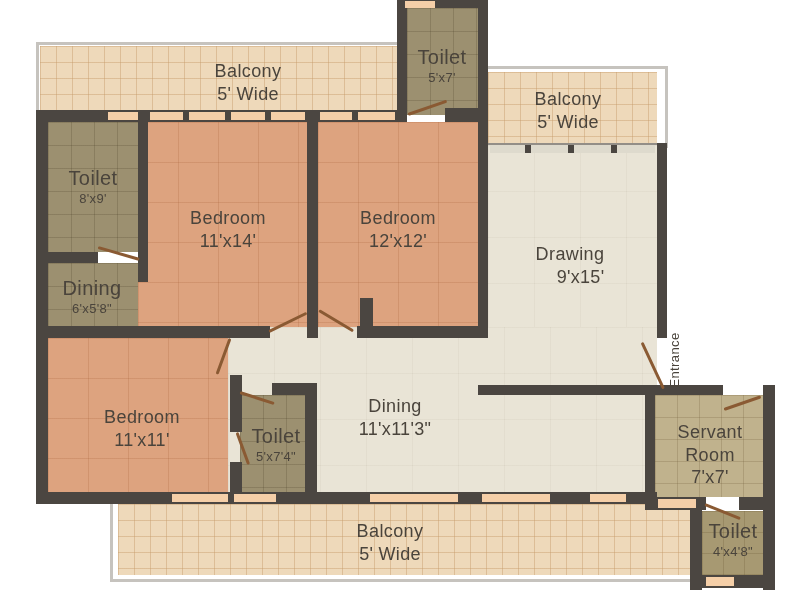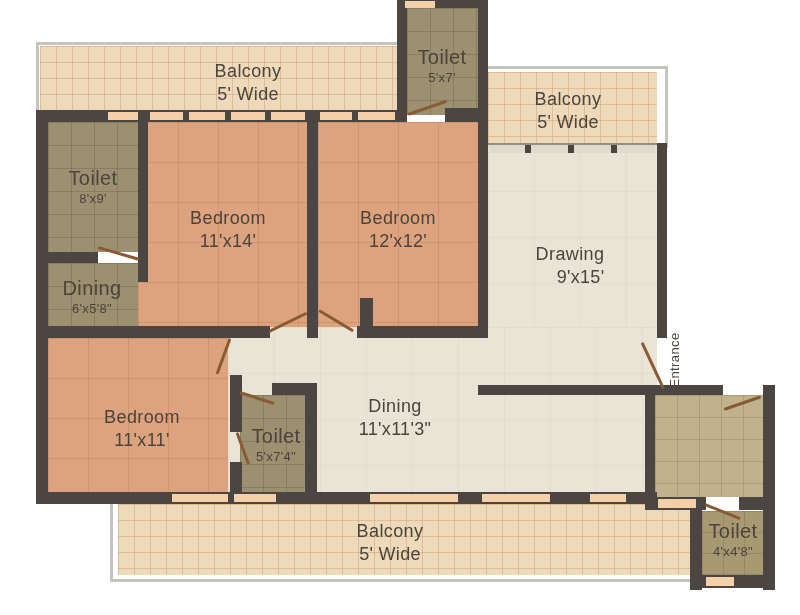--- a/index.html
+++ b/index.html
@@ -193,20 +193,24 @@
     <span class="dm">11'x11'</span>
   </div>
   <div class="rlabel sm" style="left:276px;top:445px;">
     <span class="nm">Toilet</span>
     <span class="dm">5'x7'4"</span>
   </div>
   <div class="rlabel" style="left:395px;top:417px;">
     <span class="nm">Dining</span>
     <span class="dm">11'x11'3"</span>
   </div>
+  <div class="rlabel wrap" style="left:710px;top:455px;">
+    <span class="nm">Servant Room</span>
+    <span class="dm">7'x7'</span>
+  </div>
   <div class="rlabel sm" style="left:733px;top:540px;">
     <span class="nm">Toilet</span>
     <span class="dm">4'x4'8"</span>
   </div>
   <div class="rlabel" style="left:390px;top:542px;">
     <span class="nm">Balcony</span>
     <span class="dm">5' Wide</span>
   </div>
 
   <div class="entrance" style="left:674px;top:360px;">Entrance</div>

